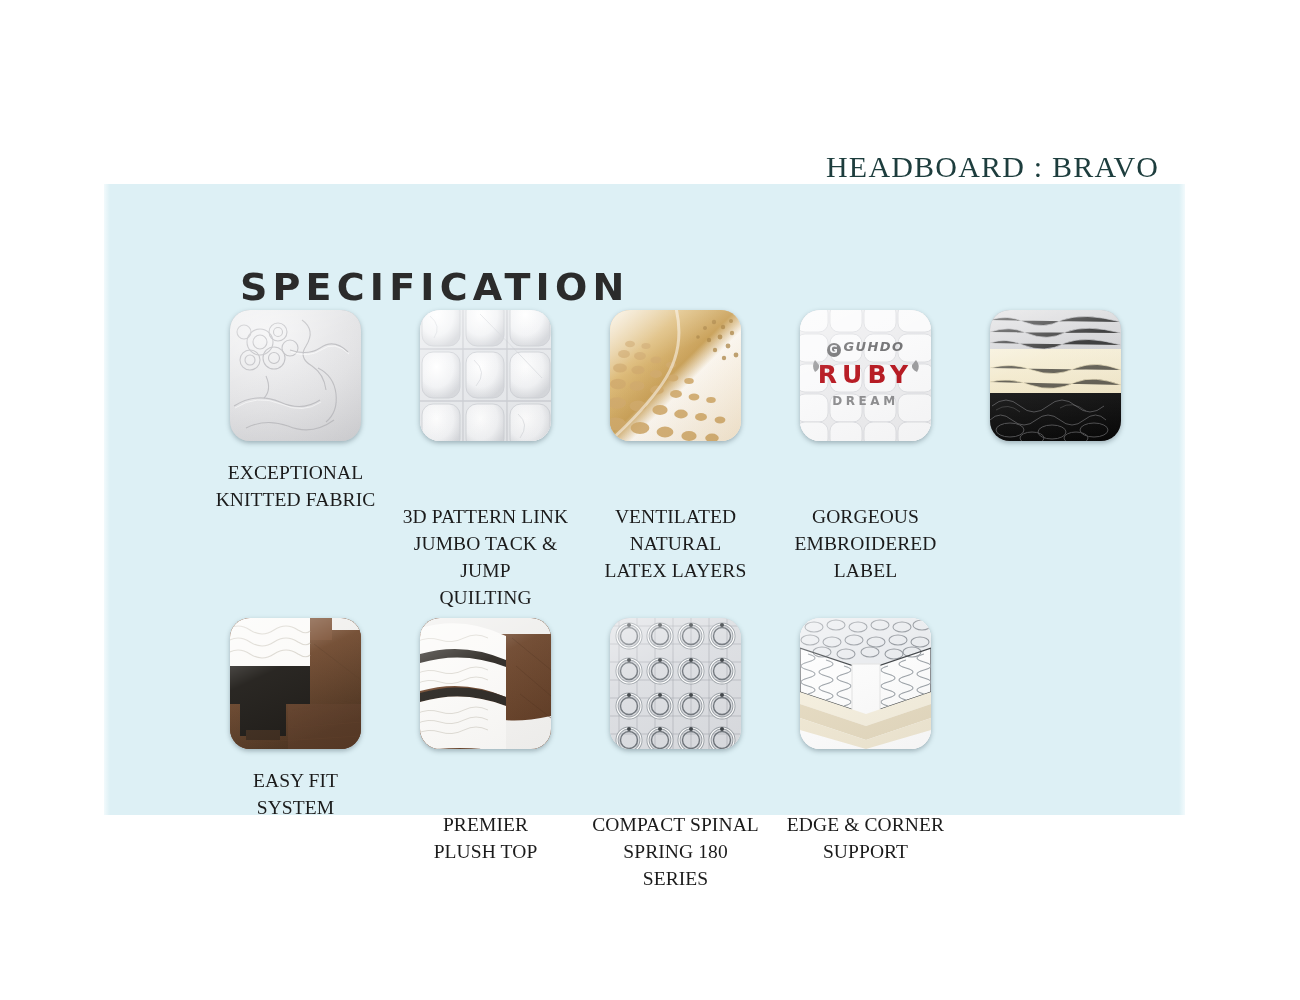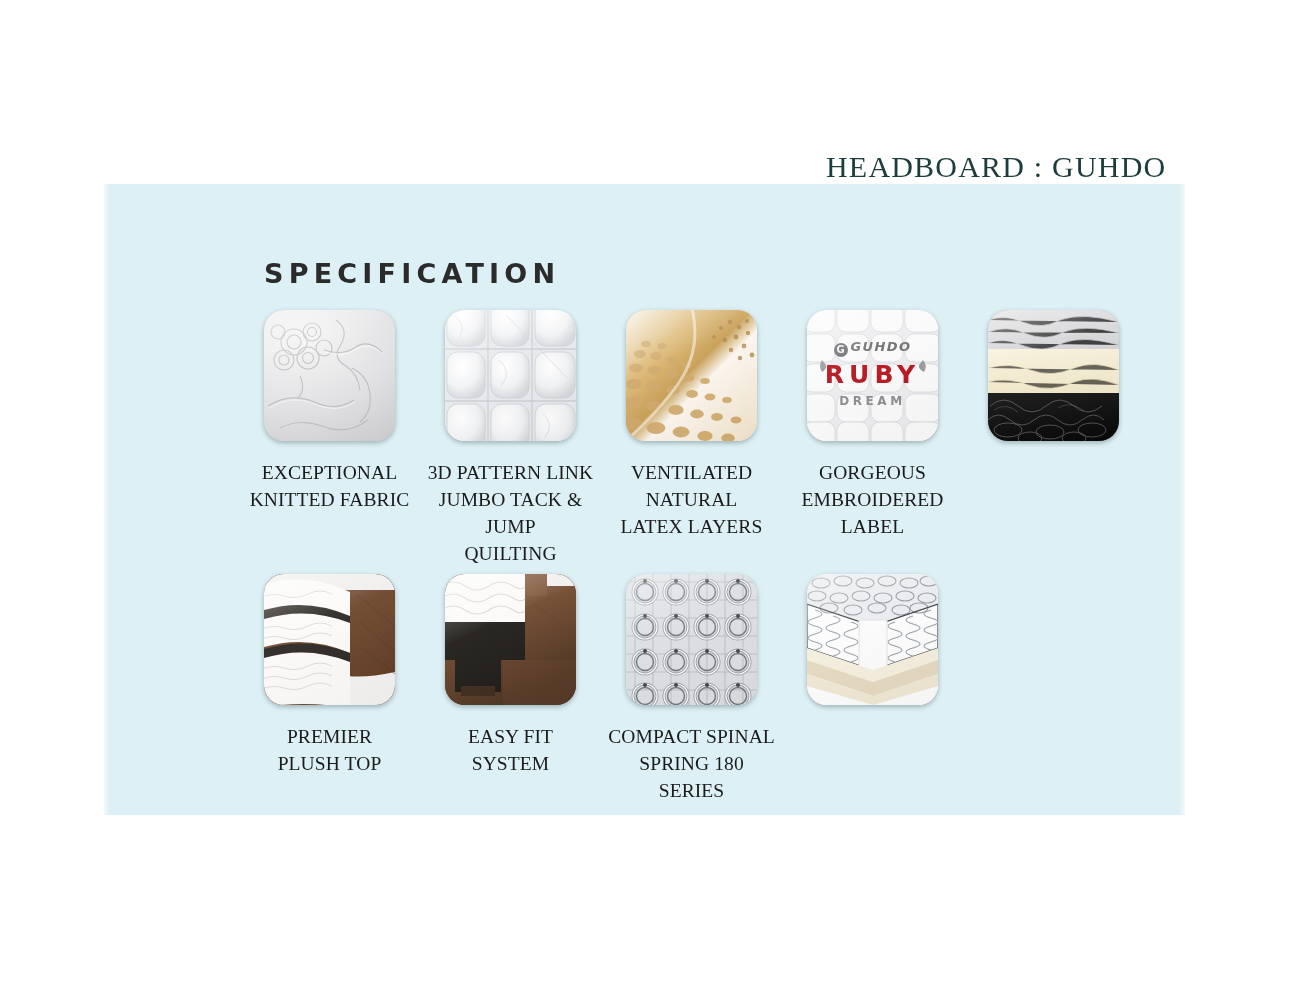--- a/index.html
+++ b/index.html
@@ -43,48 +43,48 @@
     background:linear-gradient(to right,#f2fafc,#ddf0f5);
   }
   #spec-panel:after{
     content:"";
     position:absolute;right:0;top:0;bottom:0;width:6px;
     background:linear-gradient(to left,#f2fafc,#ddf0f5);
   }
 
   #spec-title{
     position:absolute;
-    left:160px; top:56px;
+    left:136px; top:56px;
     font-family:"DejaVu Sans","Liberation Sans",sans-serif;
     font-weight:bold;
-    font-size:27px;
+    font-size:38px;
     letter-spacing:5.2px;
     color:#2b2b2b;
   }
 
   
   #spec-grid{
     position:absolute;
-    left:135px; top:126px;
+    left:101px; top:126px;
     width:944px;
   }
   .spec-row{
     display:flex;
     width:944px;
   }
   .spec-row.row-2{ margin-top:7px; }
 
   .spec-item{
     width:181px;
     margin-right:0px;
     display:flex;
     flex-direction:column;
     align-items:center;
   }
-  .spec-item + .spec-item{ margin-left:0px; }
+  .spec-item + .spec-item{ margin-left:9px;gap:44px; }
 
   .thumb-wrap{
     width:131px;height:131px;
     position:relative;
   }
   .thumb{
     width:131px;height:131px;
     border-radius:20px;
     overflow:hidden;
     position:relative;
@@ -177,21 +177,21 @@
   }
   
   .art-grid{ background:#e9eaec; }
   
   .art-edge{ background:#fbfbfb; }
 </style>
 </head>
 <body>
 
 <div id="headline-clip">
-  <div id="headline-text">HEADBOARD : GUHDO</div>
+  <div id="headline-text">HEADBOARD : BRAVO</div>
 </div>
 
 <section id="spec-panel">
 
   <h1 id="spec-title">SPECIFICATION</h1>
 
   <div id="spec-grid">
 
     <div class="spec-row row-1">
 
@@ -423,20 +423,59 @@
         </div>
       </div>
 
     </div>
 
     <div class="spec-row row-2">
 
       <div class="spec-item">
         <div class="thumb-wrap">
           <div class="thumb">
+            <div class="inner art-easyfit">
+              <svg width="131" height="131" viewBox="0 0 131 131" aria-hidden="true">
+                <defs>
+                  <linearGradient id="wood2" x1="0" y1="0" x2=".4" y2="1">
+                    <stop offset="0%" stop-color="#8a5f41"></stop>
+                    <stop offset="45%" stop-color="#6e472c"></stop>
+                    <stop offset="100%" stop-color="#4e3420"></stop>
+                  </linearGradient>
+                </defs>
+                <rect width="131" height="131" fill="url(#wood2)"></rect>
+                <rect x="60" y="0" width="71" height="12" fill="#f0efed"></rect>
+                <rect x="78" y="0" width="24" height="22" fill="#7c5135"></rect>
+                <path d="M-4 0 h84 v48 h-84 Z" fill="#fbfaf8"></path>
+                <path d="M-4 48 h84 v38 h-84 Z" fill="#1d1a16"></path>
+                <path d="M10 86 h46 v32 h-46 Z" fill="#1d1a16"></path>
+                <path d="M16 112 h34 v10 h-34 Z" fill="#3c2a1c"></path>
+                <g fill="none" stroke="#d9d5cd" stroke-width="1.1">
+                  <path d="M-4 12 q12 -8 24 0 q12 8 24 0 q12 -8 24 0 q8 5 12 1"></path>
+                  <path d="M-4 24 q12 -8 24 0 q12 8 24 0 q12 -8 24 0 q8 5 12 1"></path>
+                  <path d="M-4 36 q12 -8 24 0 q12 8 24 0 q12 -8 24 0 q8 5 12 1"></path>
+                </g>
+                <g stroke="#5a3c26" stroke-width="1" opacity=".45">
+                  <line x1="84" y1="26" x2="131" y2="62"></line>
+                  <line x1="62" y1="92" x2="131" y2="82"></line>
+                  <line x1="58" y1="110" x2="131" y2="104"></line>
+                  <line x1="0" y1="126" x2="131" y2="118"></line>
+                </g>
+                <rect x="58" y="86" width="73" height="45" fill="#6a4530" opacity=".35"></rect>
+              </svg>
+            </div>
+            <div class="gloss"></div>
+          </div>
+        </div>
+        <div class="caption">EASY FIT<br>SYSTEM</div>
+      </div>
+
+      <div class="spec-item">
+        <div class="thumb-wrap">
+          <div class="thumb">
             <div class="inner art-plush">
               <svg width="131" height="131" viewBox="0 0 131 131" aria-hidden="true">
                 <defs>
                   <linearGradient id="wood1" x1="0" y1="0" x2="1" y2="1">
                     <stop offset="0%" stop-color="#7b5239"></stop>
                     <stop offset="55%" stop-color="#6a4329"></stop>
                     <stop offset="100%" stop-color="#5d3a23"></stop>
                   </linearGradient>
                 </defs>
                 <rect width="131" height="131" fill="url(#wood1)"></rect>
@@ -459,59 +498,20 @@
                   <line x1="92" y1="20" x2="131" y2="52"></line>
                   <line x1="96" y1="48" x2="131" y2="78"></line>
                   <line x1="100" y1="76" x2="131" y2="100"></line>
                 </g>
               </svg>
             </div>
             <div class="gloss"></div>
           </div>
         </div>
         <div class="caption">PREMIER<br>PLUSH TOP</div>
-      </div>
-
-      <div class="spec-item">
-        <div class="thumb-wrap">
-          <div class="thumb">
-            <div class="inner art-easyfit">
-              <svg width="131" height="131" viewBox="0 0 131 131" aria-hidden="true">
-                <defs>
-                  <linearGradient id="wood2" x1="0" y1="0" x2=".4" y2="1">
-                    <stop offset="0%" stop-color="#8a5f41"></stop>
-                    <stop offset="45%" stop-color="#6e472c"></stop>
-                    <stop offset="100%" stop-color="#4e3420"></stop>
-                  </linearGradient>
-                </defs>
-                <rect width="131" height="131" fill="url(#wood2)"></rect>
-                <rect x="60" y="0" width="71" height="12" fill="#f0efed"></rect>
-                <rect x="78" y="0" width="24" height="22" fill="#7c5135"></rect>
-                <path d="M-4 0 h84 v48 h-84 Z" fill="#fbfaf8"></path>
-                <path d="M-4 48 h84 v38 h-84 Z" fill="#1d1a16"></path>
-                <path d="M10 86 h46 v32 h-46 Z" fill="#1d1a16"></path>
-                <path d="M16 112 h34 v10 h-34 Z" fill="#3c2a1c"></path>
-                <g fill="none" stroke="#d9d5cd" stroke-width="1.1">
-                  <path d="M-4 12 q12 -8 24 0 q12 8 24 0 q12 -8 24 0 q8 5 12 1"></path>
-                  <path d="M-4 24 q12 -8 24 0 q12 8 24 0 q12 -8 24 0 q8 5 12 1"></path>
-                  <path d="M-4 36 q12 -8 24 0 q12 8 24 0 q12 -8 24 0 q8 5 12 1"></path>
-                </g>
-                <g stroke="#5a3c26" stroke-width="1" opacity=".45">
-                  <line x1="84" y1="26" x2="131" y2="62"></line>
-                  <line x1="62" y1="92" x2="131" y2="82"></line>
-                  <line x1="58" y1="110" x2="131" y2="104"></line>
-                  <line x1="0" y1="126" x2="131" y2="118"></line>
-                </g>
-                <rect x="58" y="86" width="73" height="45" fill="#6a4530" opacity=".35"></rect>
-              </svg>
-            </div>
-            <div class="gloss"></div>
-          </div>
-        </div>
-        <div class="caption">EASY FIT<br>SYSTEM</div>
       </div>
 
 
       <div class="spec-item">
         <div class="thumb-wrap">
           <div class="thumb">
             <div class="inner art-grid">
               <svg width="131" height="131" viewBox="0 0 131 131" aria-hidden="true">
                 <rect width="131" height="131" fill="#dcdee2"></rect>
                 <g stroke="#7d8186" stroke-width=".6" opacity=".55" fill="none">
@@ -646,18 +646,19 @@
                 <path d="M52 46 h28 v52 l-14 8 l-14 -8 Z" fill="#fbfbfb" stroke="#e2e2e2" stroke-width="1"></path>
 
                 <path d="M0 74 L66 96 L131 74 L131 86 L66 108 L0 86 Z" fill="#f4eedd"></path>
                 <path d="M0 86 L66 108 L131 86 L131 100 L66 122 L0 100 Z" fill="#e4d9bf"></path>
                 <path d="M0 100 L66 122 L131 100 L131 112 L66 131 L0 112 Z" fill="#efe7d2"></path>
               </svg>
             </div>
             <div class="gloss"></div>
           </div>
         </div>
+        <div class="caption">EDGE &amp; CORNER<br>SUPPORT</div>
       </div>
 
     </div>
 
   </div>
 </section>
 
 </body></html>

